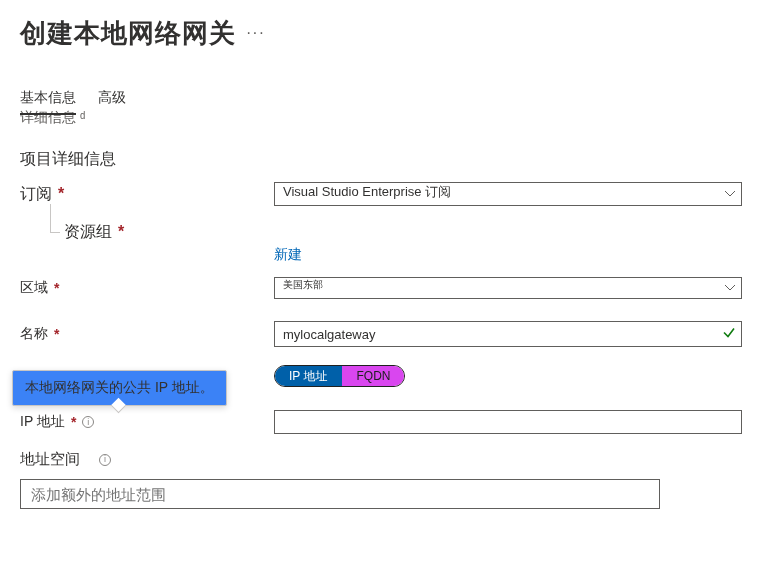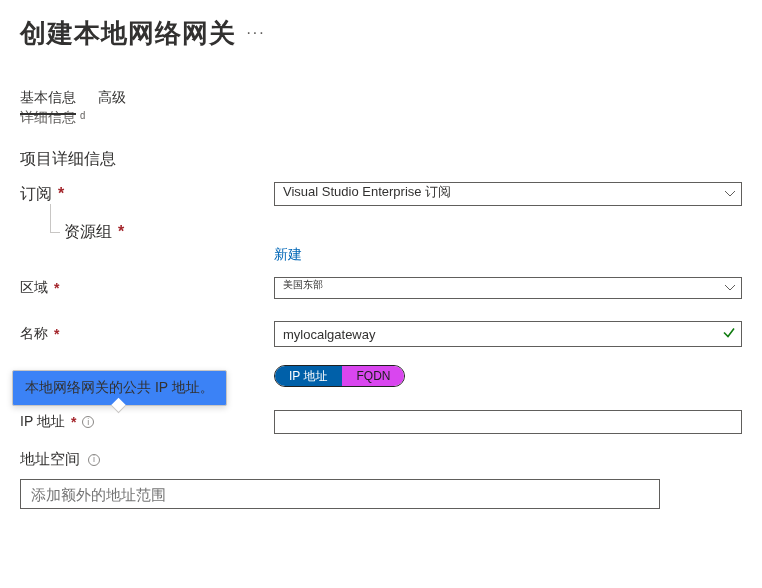--- a/index.html
+++ b/index.html
@@ -210,21 +210,21 @@
     background: #ffffff;
     border-right: 1px solid #c8c6c4;
     border-bottom: 1px solid #c8c6c4;
     transform: rotate(45deg);
   }
   .addr-block { margin-top: 14px; }
   .addr-label {
     font-size: 15px;
     display: flex;
     align-items: center;
-    gap: 8px;
+    gap: 19px;
     margin-bottom: 10px;
   }
   .addr-input {
     width: 640px;
     height: 30px;
     border: 1px solid #605e5c;
     font-size: 15px;
     padding: 0 10px;
     color: #808080;
     outline: none;

